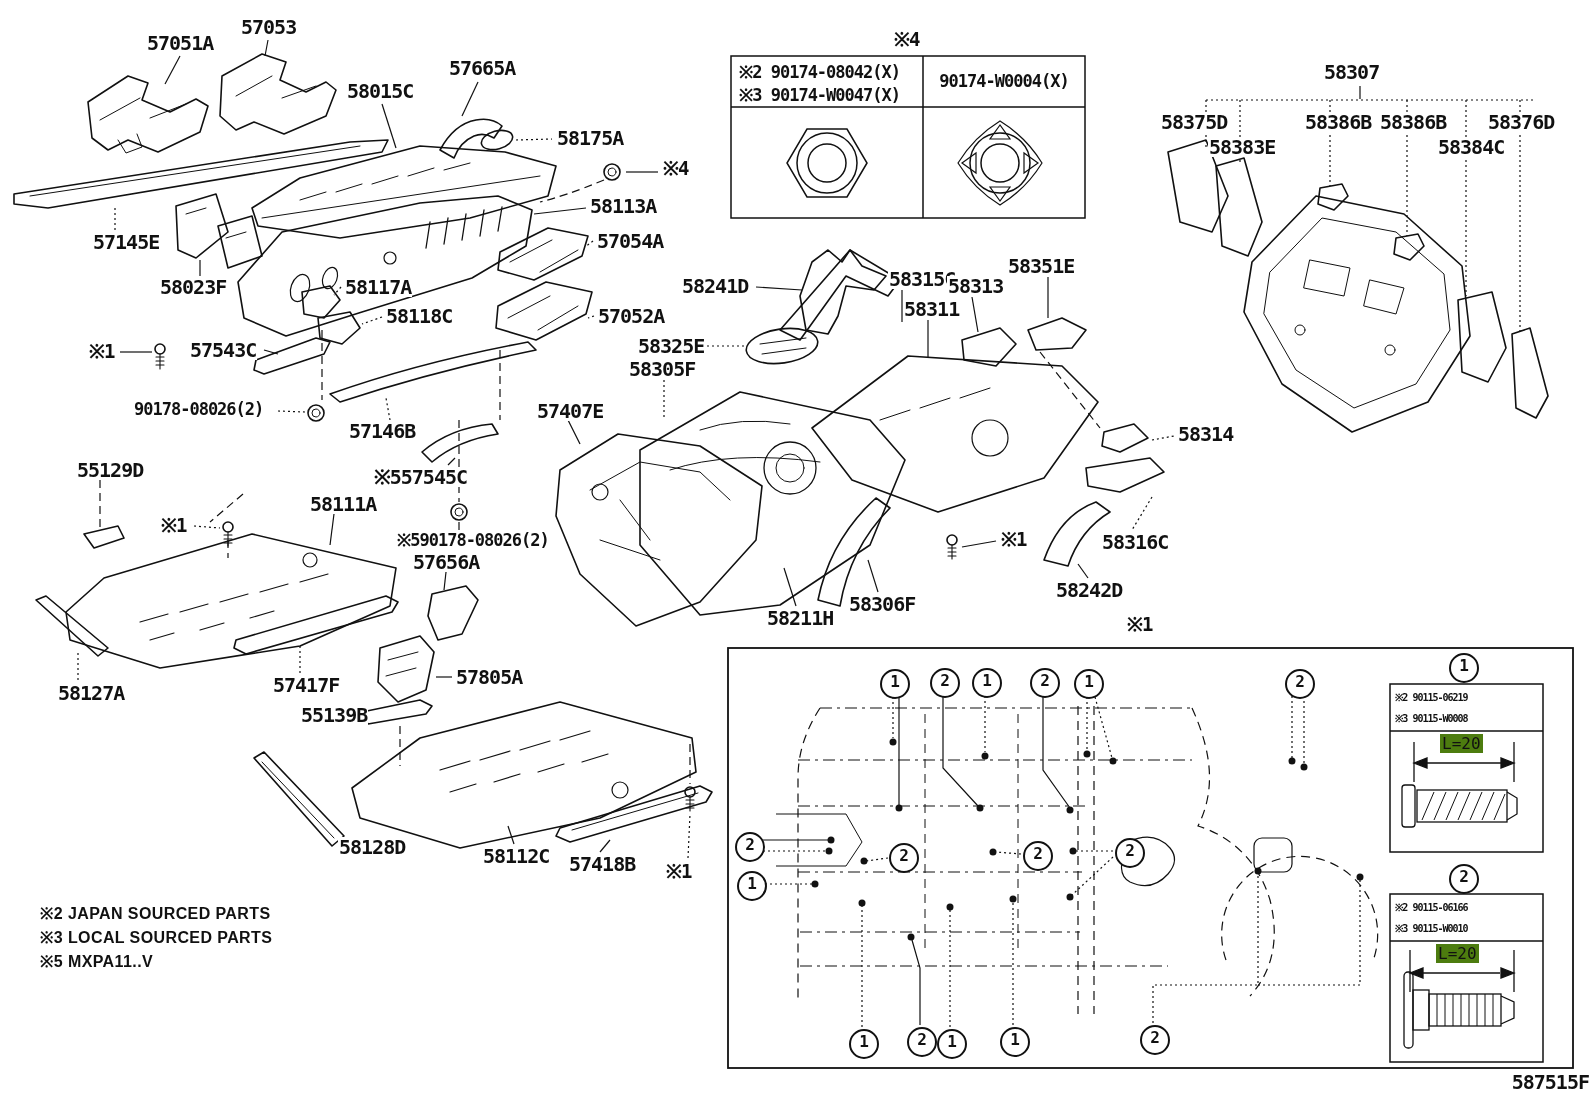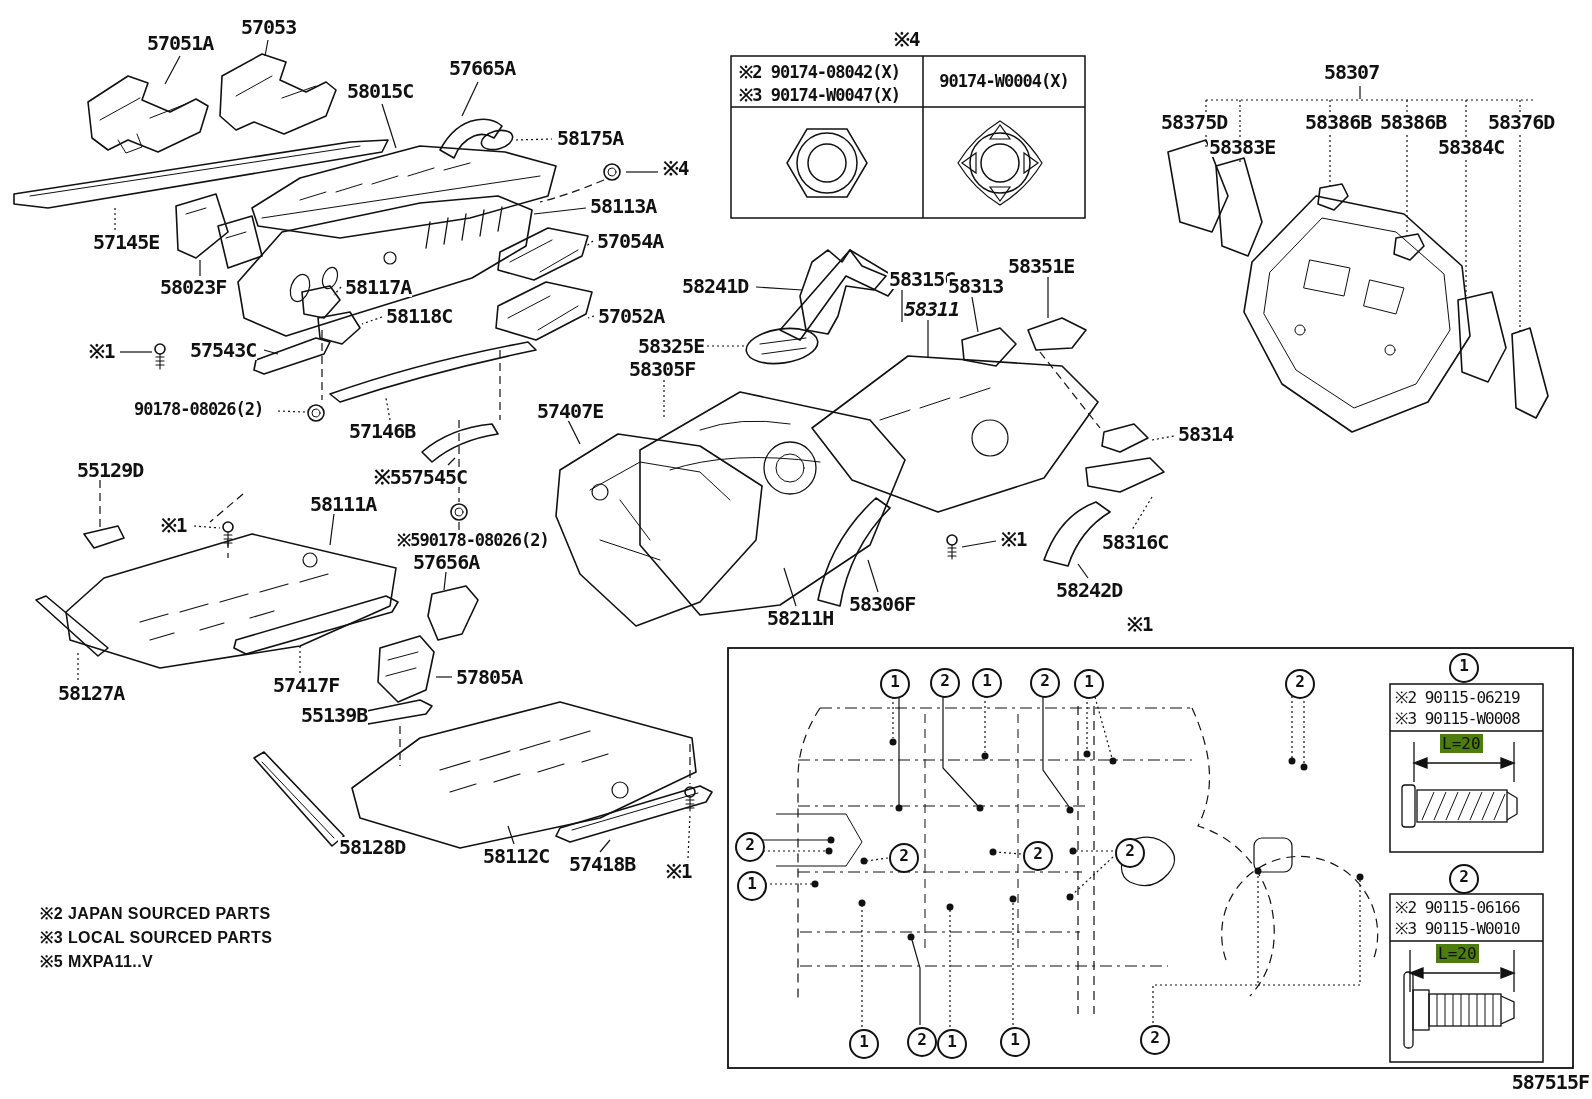--- a/index.html
+++ b/index.html
@@ -9,21 +9,21 @@
   .part-label{position:absolute;z-index:3;font-weight:bold;font-size:20px;line-height:1;
               letter-spacing:-1px;white-space:nowrap;background:#fff;padding:0 1px}
   .part-label.long{font-size:17px;letter-spacing:-1px}
   .part-label.ref{font-size:19px}
   .callout{position:absolute;z-index:4;width:26px;height:26px;border:2px solid #111;border-radius:50%;
            background:#fff;font-weight:bold;font-size:16px;line-height:22px;text-align:center}
   .cell-lines{position:absolute;z-index:3;font-weight:bold;font-size:17px;line-height:23px;
               letter-spacing:-1px;white-space:nowrap}
   .cell-center{position:absolute;z-index:3;font-weight:bold;font-size:17px;letter-spacing:-1px;
                text-align:center;white-space:nowrap}
-  .detail-lines{position:absolute;z-index:3;font-weight:normal;font-size:16px;line-height:21px;
+  .detail-lines{position:absolute;z-index:3;font-weight:bold;font-size:10px;line-height:21px;
                 letter-spacing:-1px;white-space:nowrap}
   .dim-label{position:absolute;z-index:3;font-weight:normal;font-size:16px;background:#4d7c0f;padding:0 2px}
   .note-line{position:absolute;z-index:3;font-family:"Liberation Sans",sans-serif;font-weight:bold;
              font-size:16px;letter-spacing:.4px;white-space:nowrap}
   #plug-note{position:absolute;z-index:3;left:33px;top:982px;width:497px;height:80px;
              border:2px solid #111;box-sizing:border-box;text-align:center;
              font-family:"Liberation Sans",sans-serif;background:#fff}
   #plug-note .jp{font-size:16.5px;margin-top:3px}
   #plug-note .en{font-size:15.5px;margin-top:1px}
   #plug-note .ref{font-size:17px;font-weight:bold;margin-top:1px}
@@ -352,21 +352,21 @@
       <div class="part-label" style="left: 309px; top: 494px;">58111A</div>
       <div class="part-label ref" style="left: 160px; top: 516px;">※1</div>
       <div class="part-label long" style="left: 396px; top: 532px;">※590178-08026(2)</div>
       <div class="part-label" style="left: 412px; top: 552px;">57656A</div>
       <div class="part-label" style="left: 536px; top: 401px;">57407E</div>
       <div class="part-label" style="left: 681px; top: 276px;">58241D</div>
       <div class="part-label" style="left: 637px; top: 336px;">58325E</div>
       <div class="part-label" style="left: 628px; top: 359px;">58305F</div>
       <div class="part-label" style="left: 864px; top: 269px; margin-left: 24px;">58315C</div>
       <div class="part-label" style="left: 947px; top: 276px;">58313</div>
-      <div class="part-label" style="left: 903px; top: 299px; font-style: italic;">58311</div>
+      <div class="part-label" style="left: 903px; top: 299px;">58311</div>
       <div class="part-label" style="left: 1007px; top: 256px;">58351E</div>
       <div class="part-label" style="left: 1177px; top: 424px;">58314</div>
       <div class="part-label ref" style="left: 1000px; top: 530px;">※1</div>
       <div class="part-label" style="left: 1101px; top: 532px;">58316C</div>
       <div class="part-label" style="left: 1055px; top: 580px;">58242D</div>
       <div class="part-label" style="left: 848px; top: 594px;">58306F</div>
       <div class="part-label" style="left: 766px; top: 608px;">58211H</div>
       <div class="part-label ref" style="left: 1126px; top: 615px;">※1</div>
       <div class="part-label" style="left: 57px; top: 683px;">58127A</div>
       <div class="part-label" style="left: 272px; top: 675px;">57417F</div>

